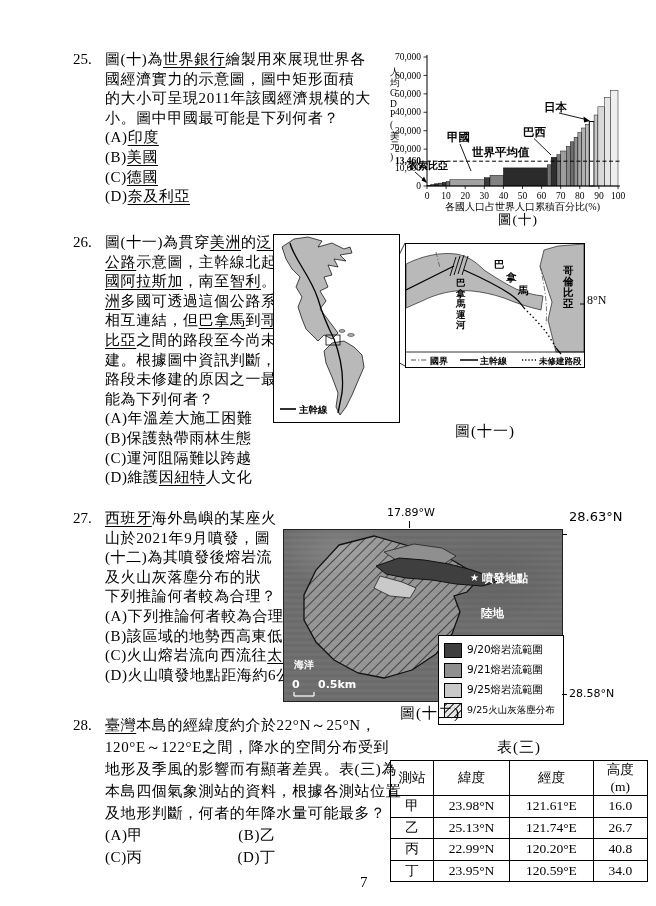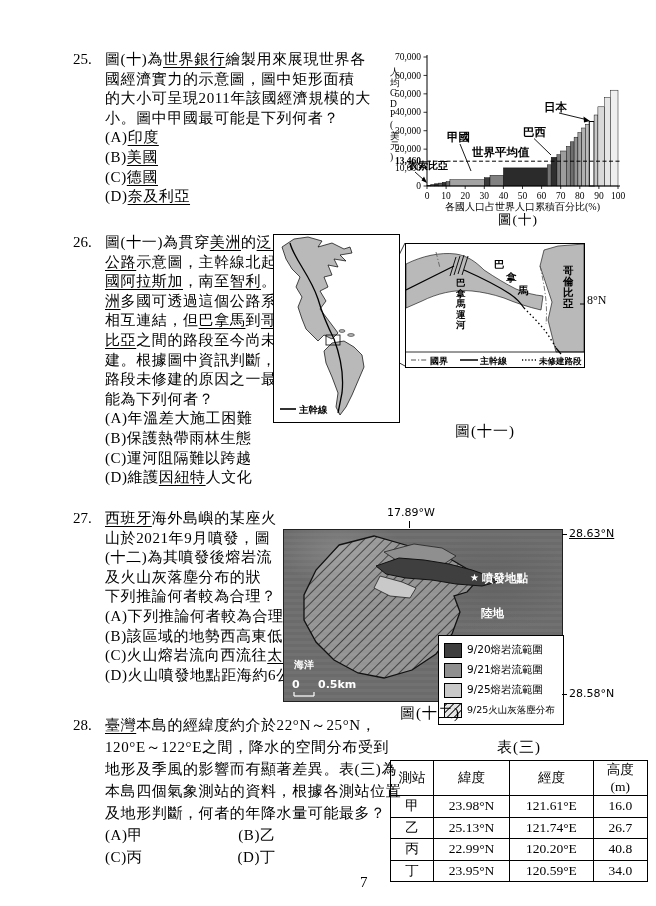--- a/index.html
+++ b/index.html
@@ -271,21 +271,21 @@
           <span class="lsw sw-light"></span>
           <span class="llabel">9/25熔岩流範圍</span>
         </div>
         <div class="lrow">
           <span class="lsw sw-hatch"></span>
           <span class="llabel" style="font-size:9.5px;">9/25火山灰落塵分布</span>
         </div>
       </div>
     </div>
     <div class="abs" style="left:279px;top:28px;width:5px;height:1px;background:#000;"></div>
-    <span class="abs sans" style="left:286px;top:21px;font-size:11px;text-decoration:underline;">28.63°N</span>
+    <span class="abs sans" style="left:286px;top:3px;font-size:13px;">28.63°N</span>
     <div class="abs" style="left:279px;top:188px;width:5px;height:1px;background:#000;"></div>
     <span class="abs sans" style="left:286px;top:181px;font-size:11px;">28.58°N</span>
     <span class="abs caption" style="left:117px;top:198px;">圖(十二)</span>
   </div>
 
   <div class="question q28" style="left:73px;top:714px;width:330px;">
     <span class="qno" style="line-height:22px;">28.</span>
     <div class="qbody">
         <div class="line"><span class="u">臺灣</span><span>本島的經緯度約介於22°N～25°N，</span></div>
         <div class="line"><span>120°E～122°E之間，降水的空間分布受到</span></div>

